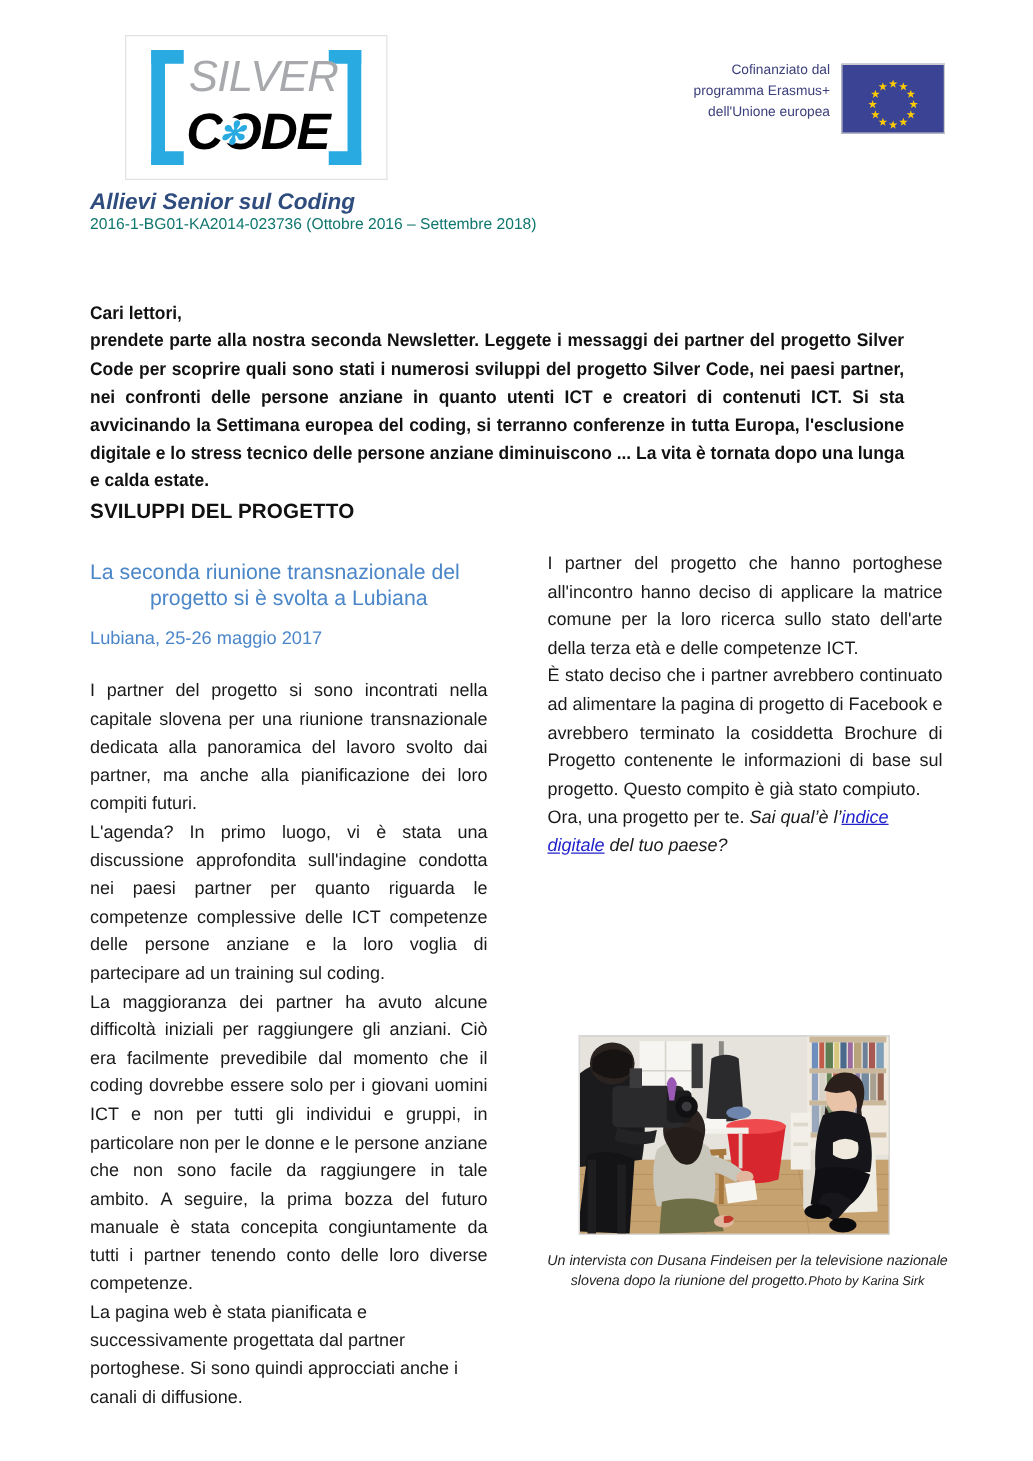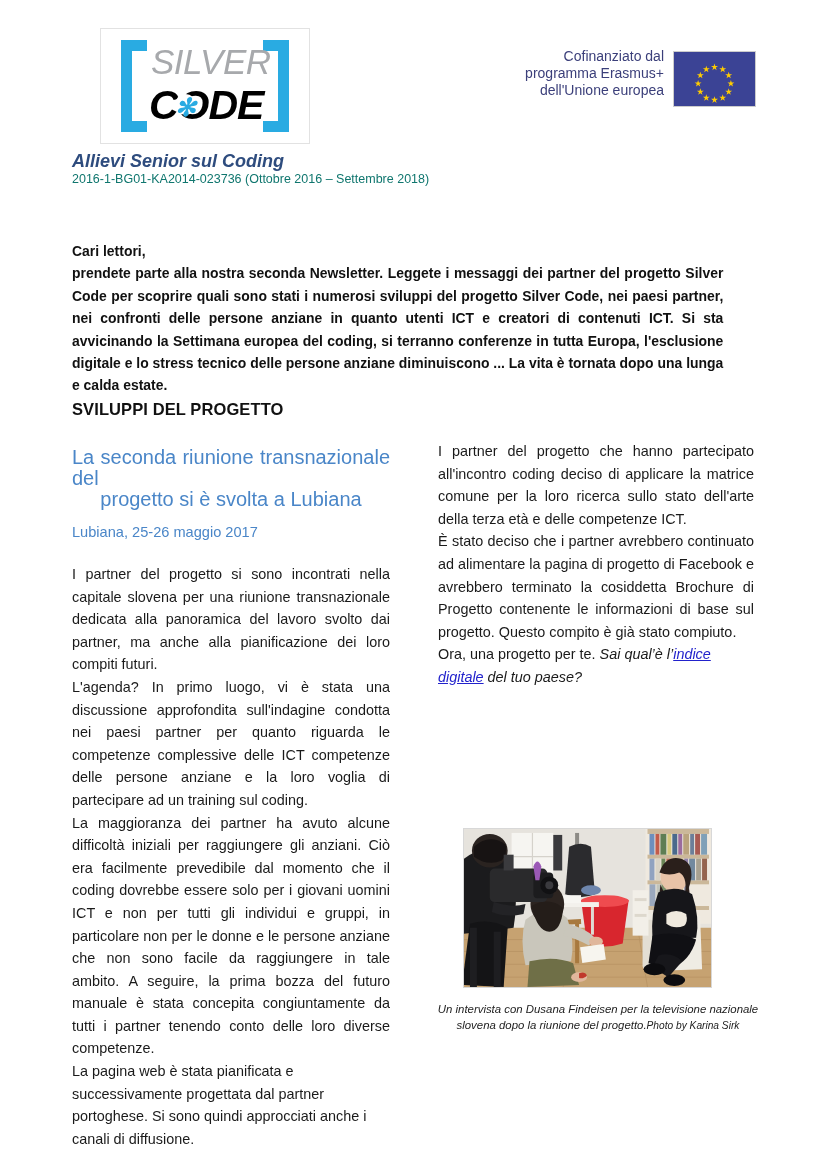--- a/index.html
+++ b/index.html
@@ -121,21 +121,21 @@
     width: 320px;
     height: 66px;
   }
   .eu-text {
     position: absolute;
     right: 92px;
     top: 0px;
     width: 220px;
     text-align: right;
     font-family: "Liberation Sans", sans-serif;
-    font-size: 14px;
+    font-size: 11px;
     line-height: 17px;
     color: #3B3F7A;
   }
   .eu-flag {
     position: absolute;
     right: 0px;
     top: 3px;
     width: 83px;
     height: 56px;
     background: #3B4395;
@@ -213,21 +213,21 @@
     width: 318px;
   }
   .col-right {
     position: absolute;
     left: 438px;
     top: 440px;
     width: 316px;
   }
   .sub-head {
     font-family: "Liberation Sans", sans-serif;
-    font-size: 20px;
+    font-size: 17px;
     color: #4A86C8;
     line-height: 21px;
     text-align: justify;
     margin: 0 0 0 0;
   }
   .sub-head .line2 { text-align: center; display: block; }
   .sub-date {
     font-family: "Liberation Sans", sans-serif;
     font-size: 14.6px;
     color: #4A86C8;
@@ -352,21 +352,21 @@
     <div class="body-text">
       <p>I partner del progetto si sono incontrati nella capitale slovena per una riunione transnazionale dedicata alla panoramica del lavoro svolto dai partner, ma anche alla pianificazione dei loro compiti futuri.</p>
       <p>L'agenda? In primo luogo, vi è stata una discussione approfondita sull'indagine condotta nei paesi partner per quanto riguarda le competenze complessive delle ICT competenze delle persone anziane e la loro voglia di partecipare ad un training sul coding.</p>
       <p>La maggioranza dei partner ha avuto alcune difficoltà iniziali per raggiungere gli anziani. Ciò era facilmente prevedibile dal momento che il coding dovrebbe essere solo per i giovani uomini ICT e non per tutti gli individui e gruppi, in particolare non per le donne e le persone anziane che non sono facile da raggiungere in tale ambito. A seguire, la prima bozza del futuro manuale è stata concepita congiuntamente da tutti i partner tenendo conto delle loro diverse competenze.</p>
       <p class="lastline">La pagina web è stata pianificata e successivamente progettata dal partner portoghese. Si sono quindi approcciati anche i canali di diffusione.</p>
     </div>
   </div>
 
   <div class="col-right">
     <div class="body-text">
-      <p>I partner del progetto che hanno partecipato all'incontro coding deciso di applicare la matrice comune per la loro ricerca sullo stato dell'arte della terza età e delle competenze ICT.</p>
+      <p>I partner del progetto che hanno portoghese all'incontro hanno deciso di applicare la matrice comune per la loro ricerca sullo stato dell'arte della terza età e delle competenze ICT.</p>
       <p>È stato deciso che i partner avrebbero continuato ad alimentare la pagina di progetto di Facebook e avrebbero terminato la cosiddetta Brochure di Progetto contenente le informazioni di base sul progetto. Questo compito è già stato compiuto.</p>
       <p class="lastline"><span>Ora, una progetto per te. </span><span class="ital">Sai qual’è l’</span><a class="hlink" href="#">indice digitale</a><span class="ital"> del tuo paese?</span></p>
     </div>
   </div>
 
   <div class="photo-wrap">
     <svg class="photo-svg" viewBox="0 0 249 160" preserveAspectRatio="none" xmlns="http://www.w3.org/2000/svg" aria-hidden="true">
 
       <rect x="0" y="0" width="249" height="110" fill="#e6e3dd"></rect>
 

